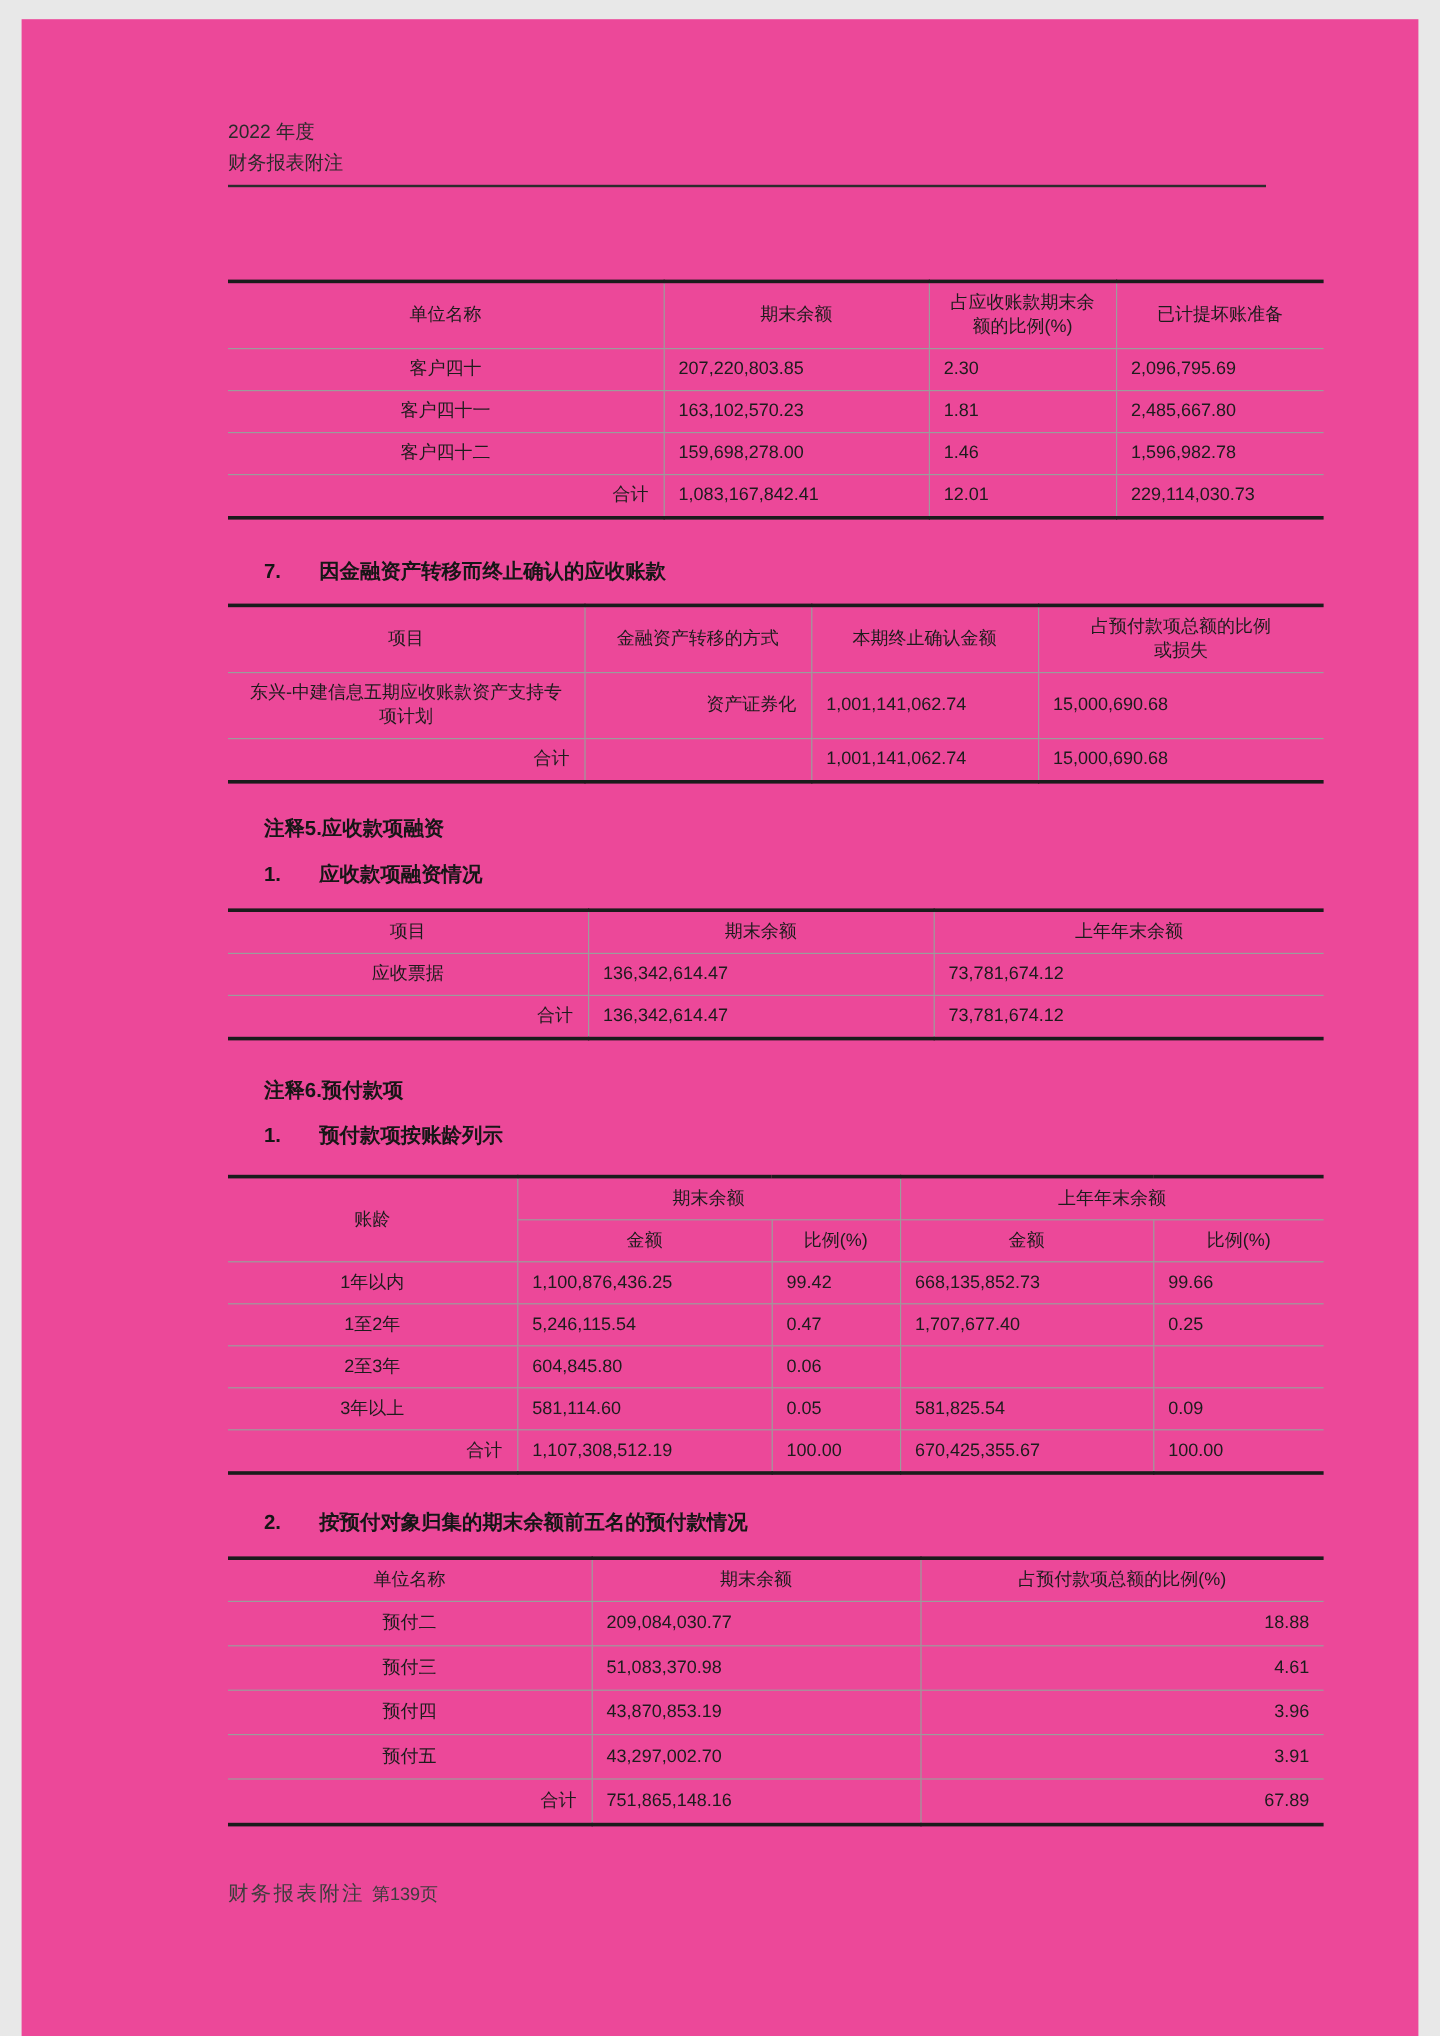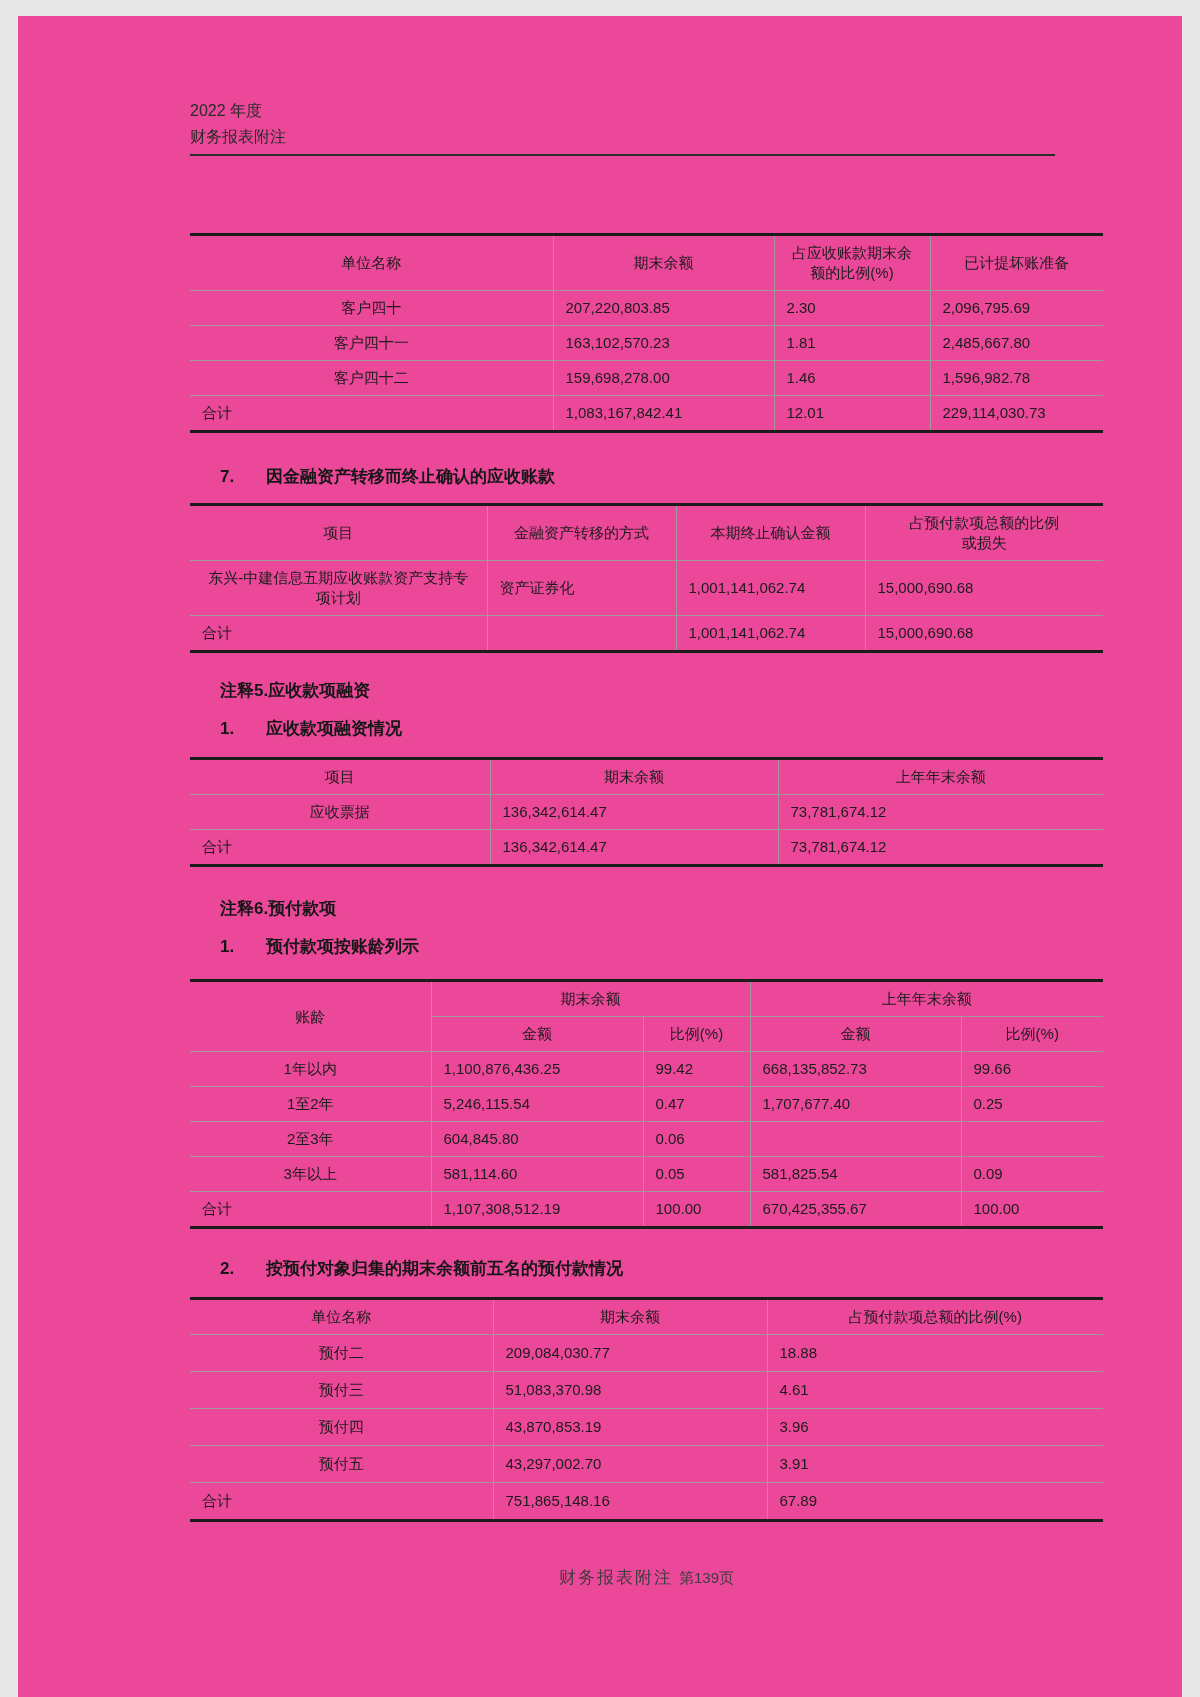--- a/index.html
+++ b/index.html
@@ -40,39 +40,39 @@
     vertical-align: middle;
     font-weight: normal;
     color: #1c1c1c;
     overflow: hidden;
   }
   .fin-table tr > *:first-child { border-left: 0; }
   .fin-table tr > *:last-child  { border-right: 0; }
   .fin-table th { text-align: center; }
   .lbl { text-align: center; }
   .num { }
-  .ctr { text-align: left; }
+  .ctr { text-align: right; }
   .pre { white-space: pre-line; }
 
   .mt-t1 { margin-top: 77px; }
   .mt-h7 { margin-top: 32px; }
   .mt-t2 { margin-top: 14px; }
   .mt-n5 { margin-top: 26px; }
   .mt-n51 { margin-top: 14px; }
   .mt-t3 { margin-top: 16px; }
   .mt-n6 { margin-top: 30px; }
   .mt-n61 { margin-top: 14px; }
   .mt-t4 { margin-top: 20px; }
   .mt-n62 { margin-top: 28px; }
   .mt-t5 { margin-top: 16px; }
 
   .t5 td { padding: 8px 12px; }
 
   
-  .footer { margin-top: 44px; text-align: center; color: #3d3d3d; }
+  .footer { margin-top: 44px; text-align: left; color: #3d3d3d; }
   .footer-title { font-size: 17px; letter-spacing: 2px; }
   .footer-page { font-size: 15px; margin-left: 6px; }
 </style>
 </head>
 <body>
 
 <div class="page">
   <div class="content">
 
     <div class="doc-header">

